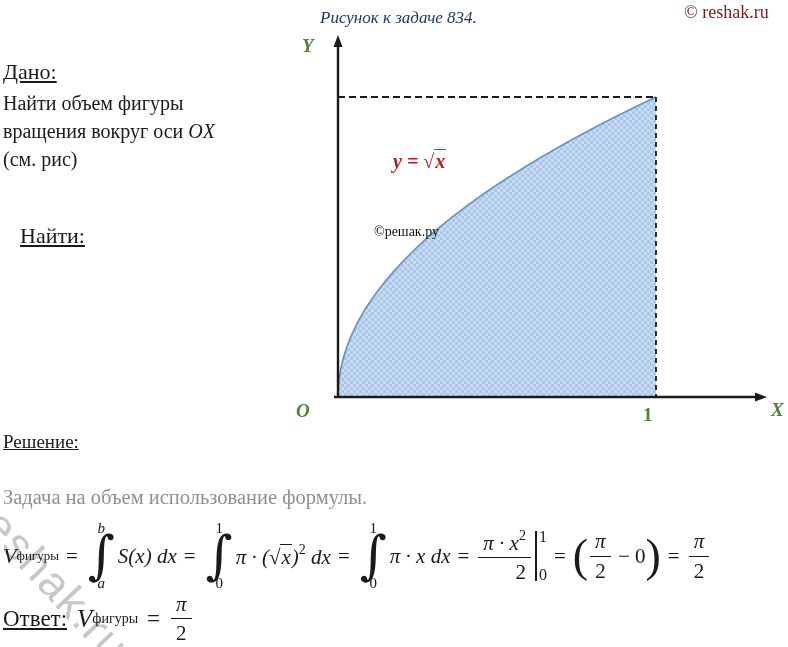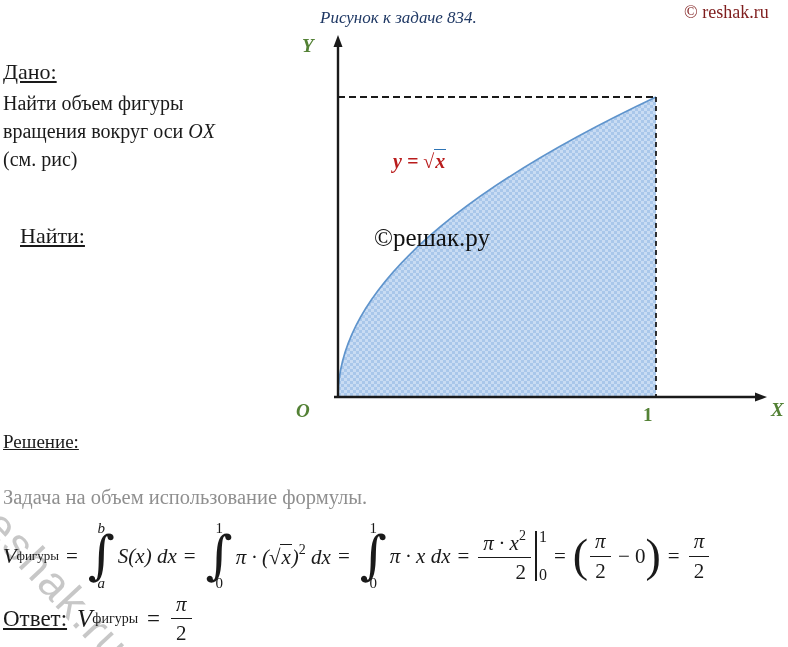--- a/index.html
+++ b/index.html
@@ -14,21 +14,21 @@
   .copyright{left:684px;top:2px;font-size:18px;color:#7f1d1d;}
 
   .given-label{left:3px;top:59px;font-size:22px;text-decoration:underline;}
   .given-text{left:3px;top:89px;font-size:20px;line-height:28px;width:288px;}
   .find-label{left:20px;top:197px;font-size:22px;text-decoration:underline;margin-top:26px;}
   .find-expr{left:3px;top:228px;font-size:20px;}
 
   .figure{left:290px;top:30px;width:498px;height:405px;}
   .fig-label{position:absolute;color:#538135;font-weight:bold;font-style:italic;font-size:19px;}
   .curve-label{position:absolute;left:103px;top:120px;color:#b91c1c;font-weight:bold;font-style:italic;font-size:20px;}
-  .fig-watermark{position:absolute;left:84px;top:194px;font-size:25px;color:#111;}
+  .fig-watermark{position:absolute;left:84px;top:194px;font-size:14px;color:#111;}
 
   .solution-label{left:3px;top:431px;font-size:19px;text-decoration:underline;}
   .solution-note{left:3px;top:486px;font-size:20.5px;color:#8f8f8f;}
 
   .formula-row{left:3px;top:508px;width:784px;height:96px;display:flex;align-items:center;font-size:21px;}
   .answer-row{left:3px;top:592px;display:flex;align-items:center;font-size:21px;}
 
   .mvar{font-style:italic;font-size:22px;}
   .msub{font-size:13px;vertical-align:-6px;}
   .meq{margin:0 7px;font-size:21px;}

